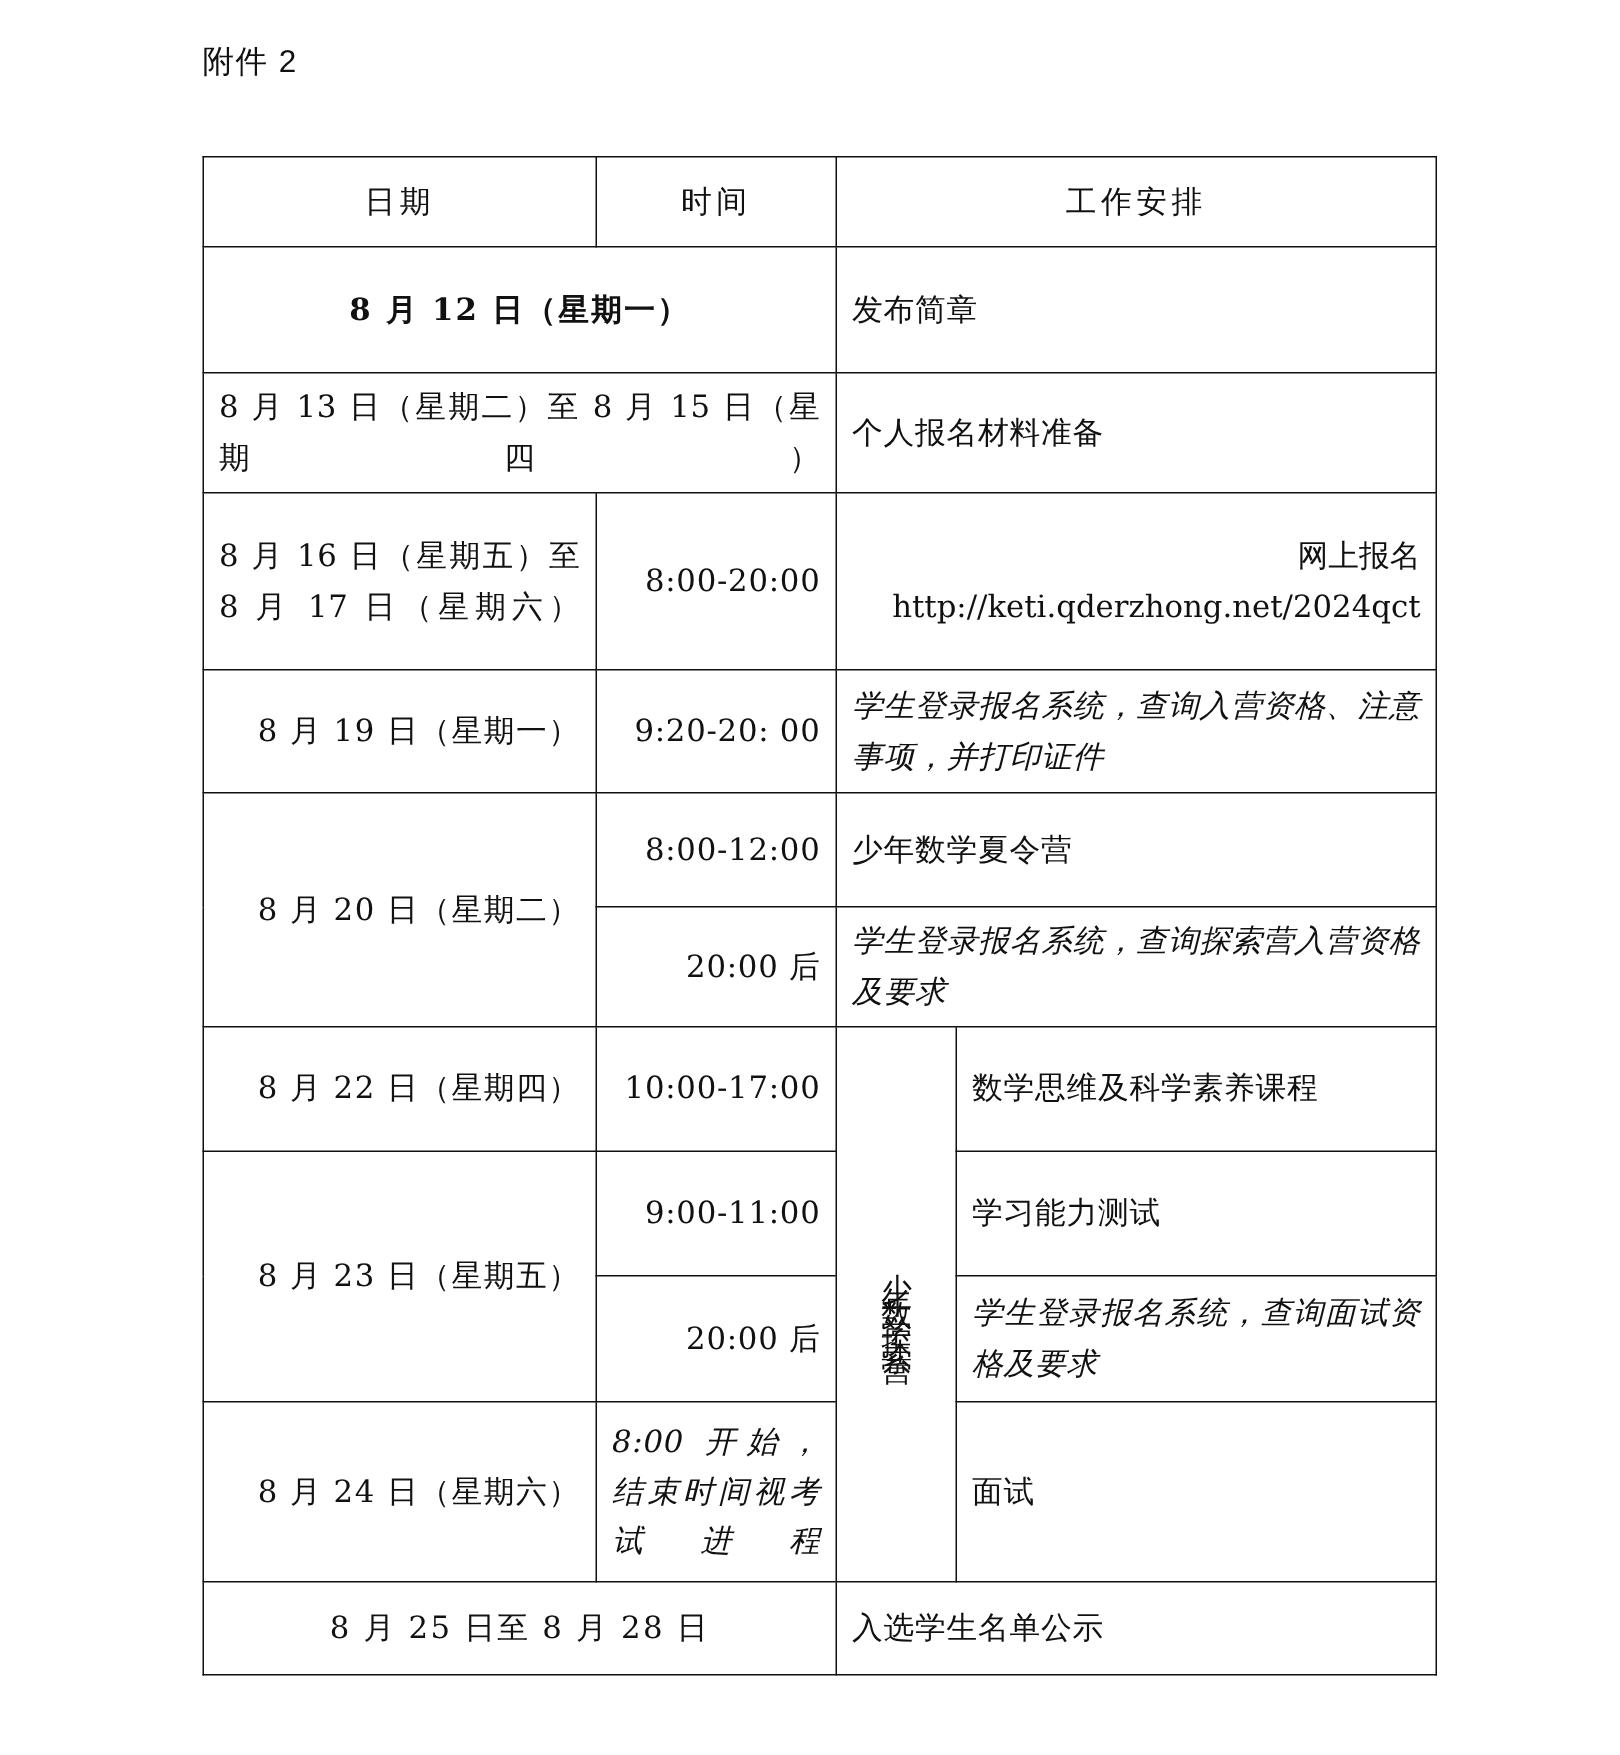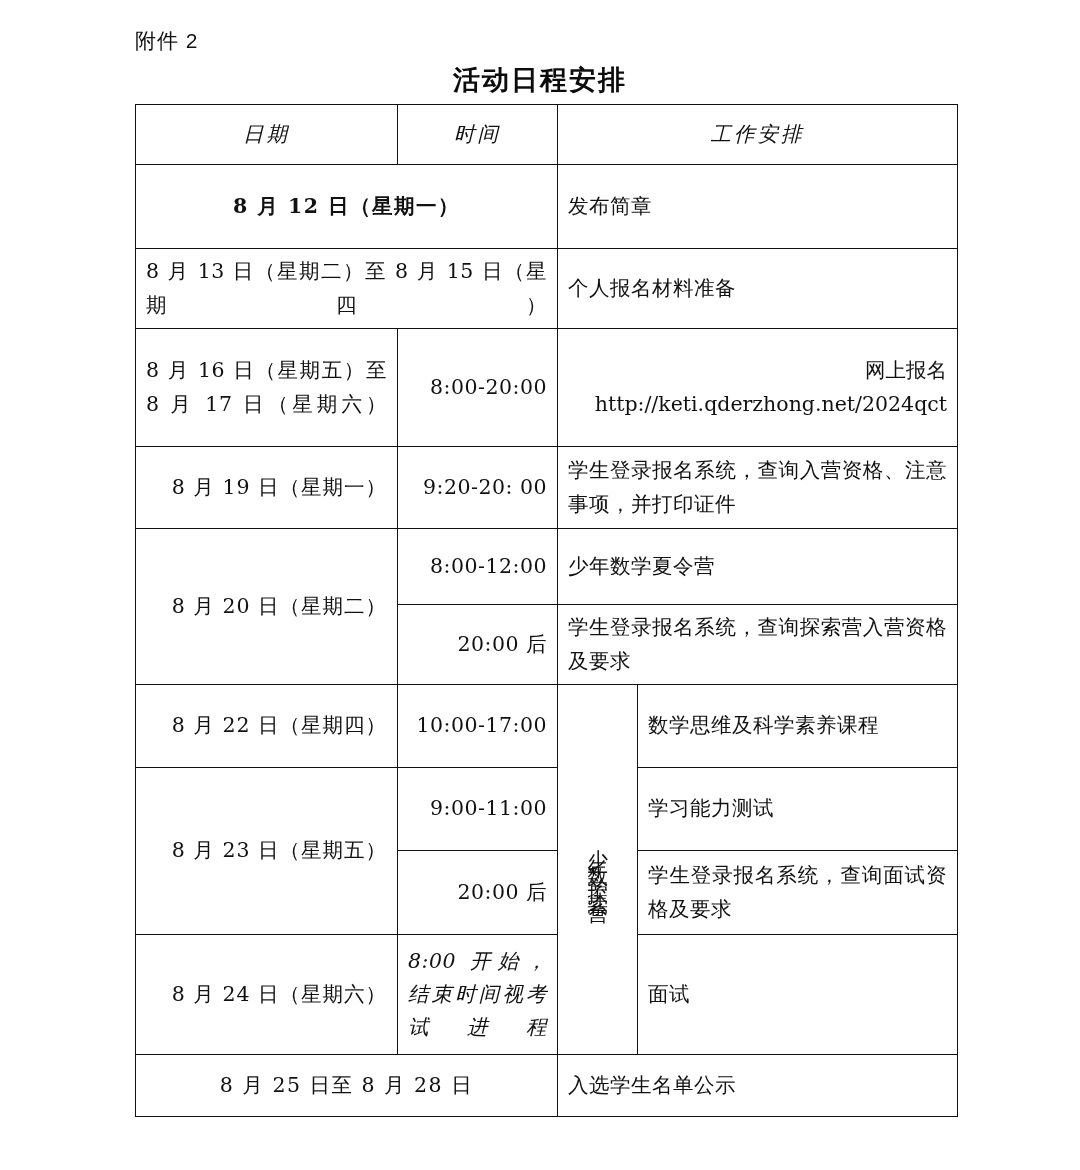--- a/index.html
+++ b/index.html
@@ -59,21 +59,20 @@
     color: #111;
     vertical-align: middle;
     font-weight: normal;
     box-sizing: border-box;
   }
   th.head-cell {
     text-align: center;
     height: 60px;
     font-size: 21px;
     letter-spacing: 3px;
-    font-style: italic;
   }
   .c-date   { width: 262px; }
   .c-time   { width: 160px; }
   .c-vert   { width: 80px;  }
   .c-work   { width: 320px; }
 
   td.center-date {
     text-align: center;
     letter-spacing: 1.5px;
   }
@@ -102,20 +101,21 @@
   td.work-cell {
     text-align: left;
     padding-left: 14px;
     letter-spacing: 0.5px;
   }
   td.work-cell-just {
     text-align: justify;
     letter-spacing: 0.5px;
     padding-left: 14px;
     padding-right: 10px;
+    font-style: italic;
   }
   td.url-cell {
     text-align: right;
     padding-left: 14px;
     word-break: break-all;
     line-height: 1.72;
   }
   td.vert-cell {
     text-align: center;
     padding: 10px 2px;
@@ -131,21 +131,20 @@
   }
   .url-line { display: block; }
 </style>
 </head>
 <body>
 
 <div class="page">
 
   <div class="attachment-label">附件 2</div>
 
-  <div class="doc-title">活动日程安排</div>
 
   <table class="schedule">
     <colgroup>
       <col class="c-date">
       <col class="c-time">
       <col class="c-vert">
       <col class="c-work">
     </colgroup>
     <thead>
       <tr>

